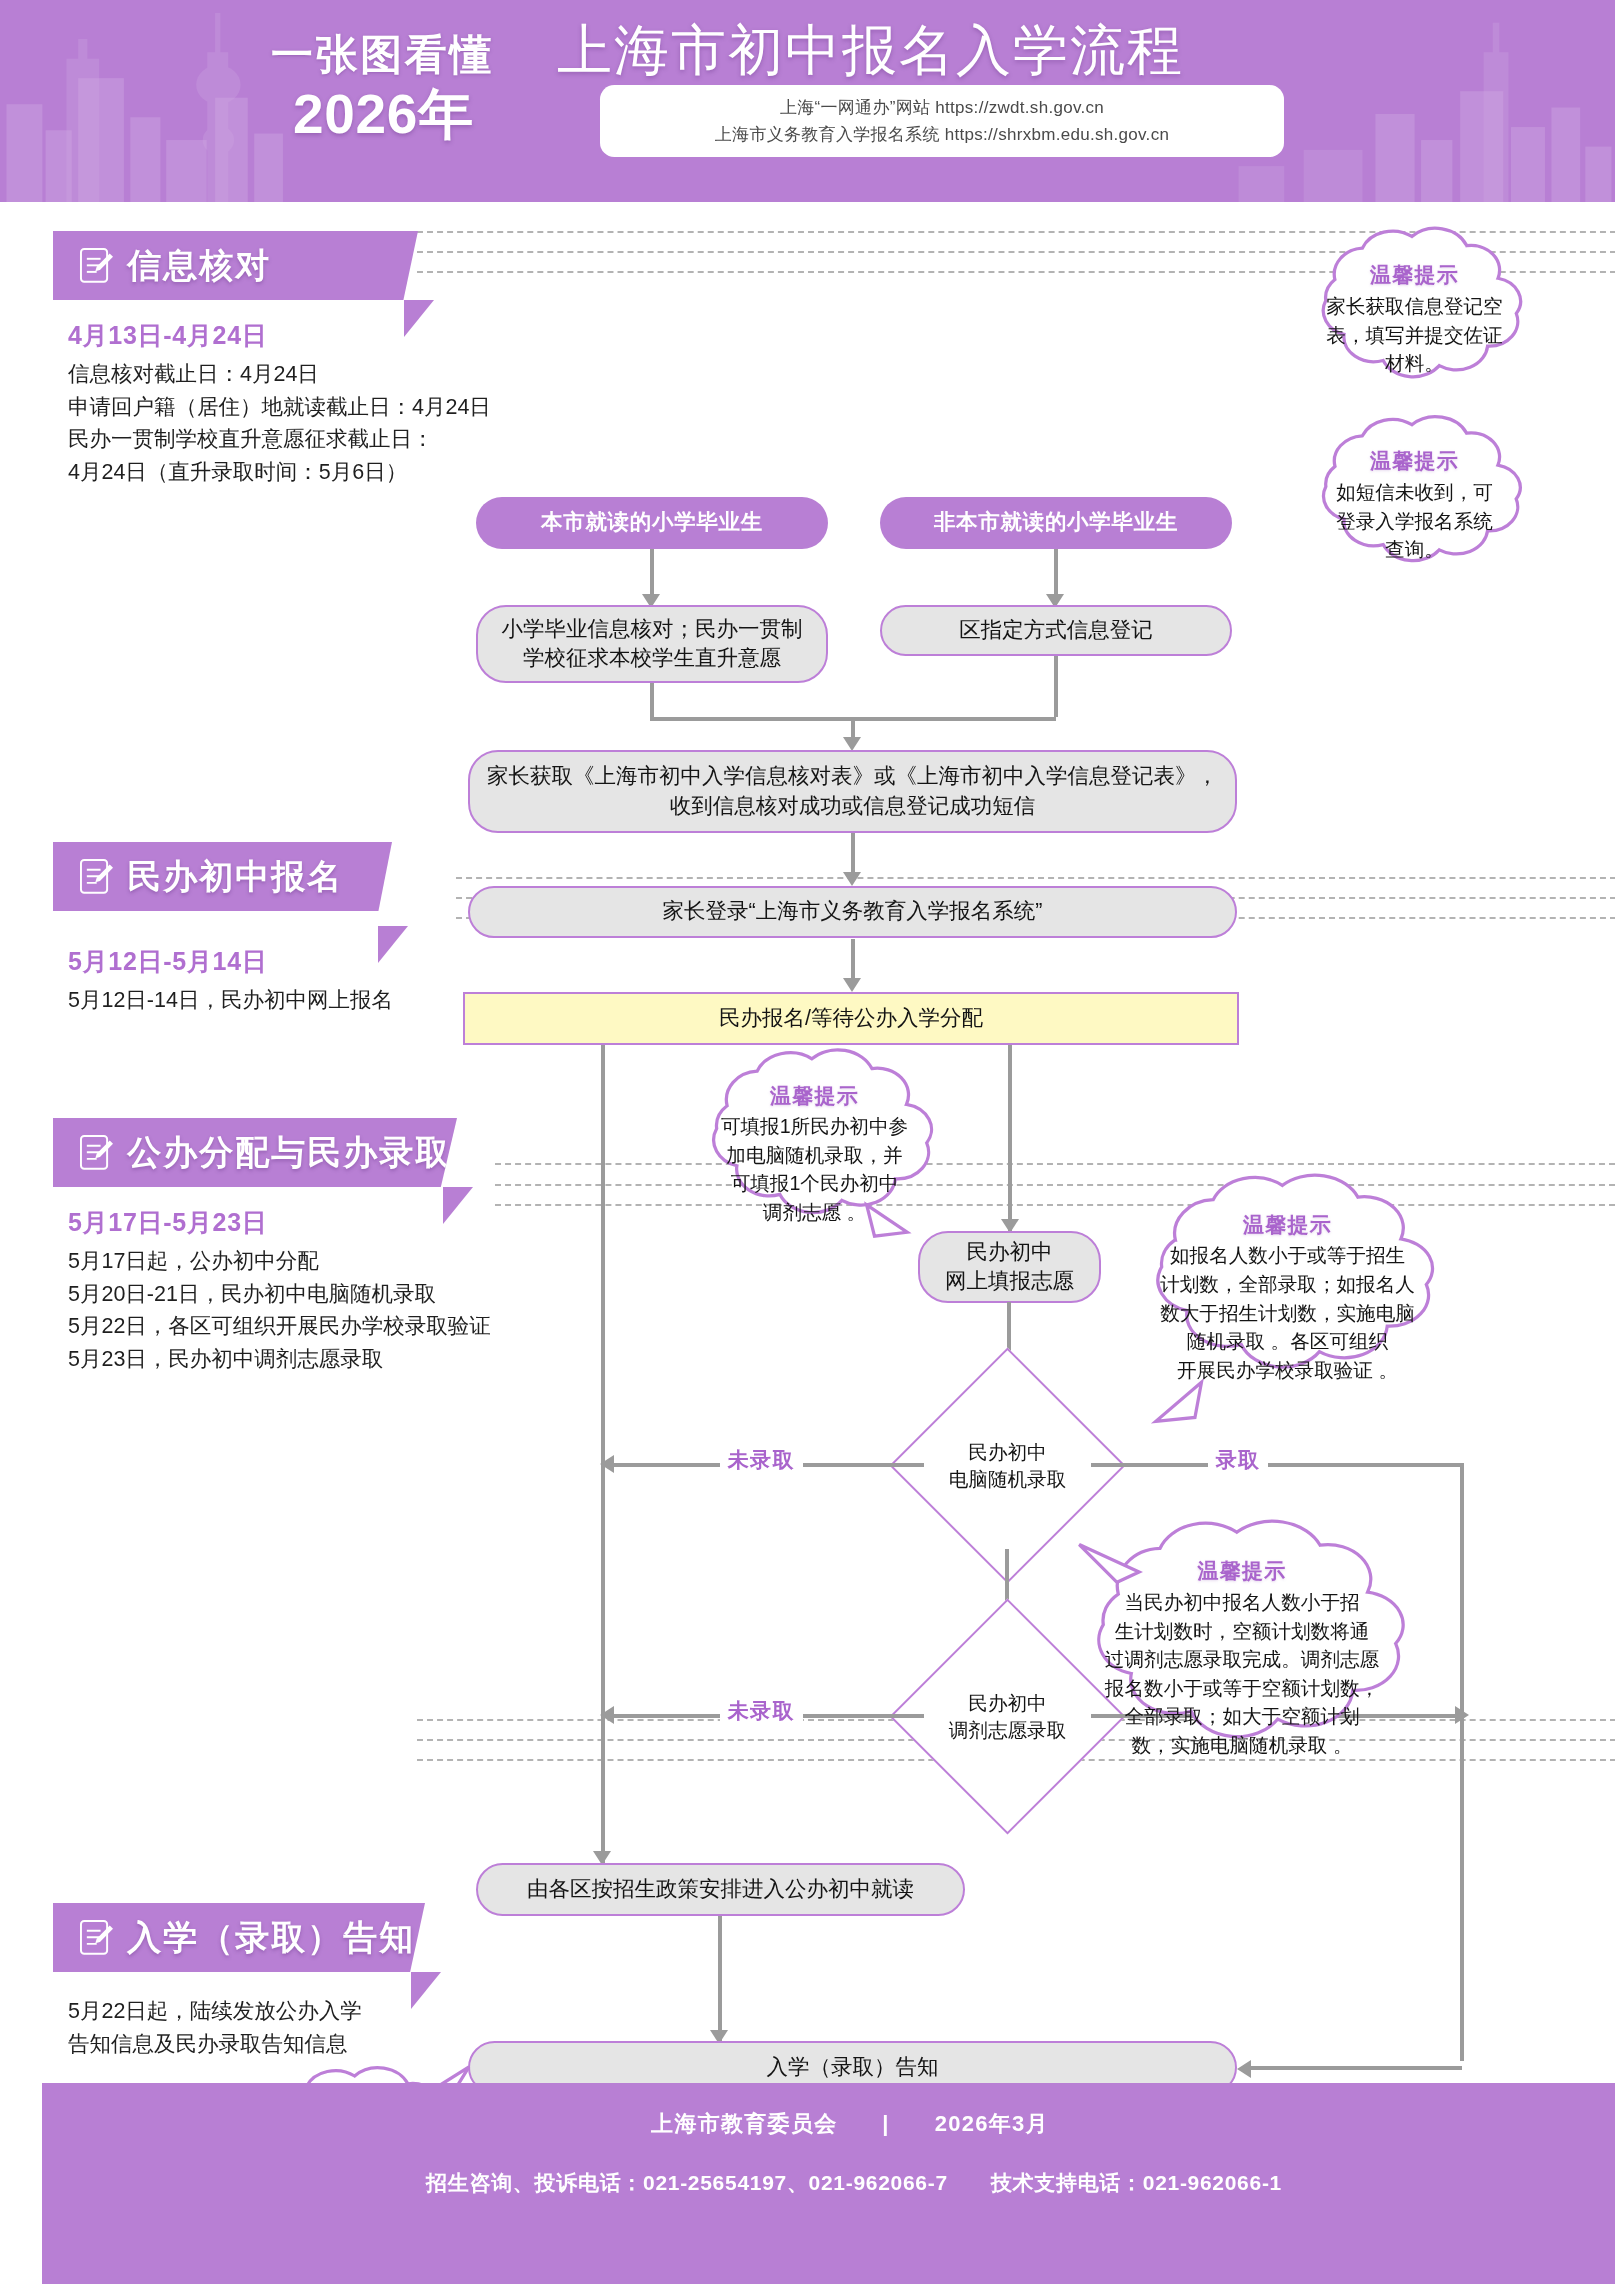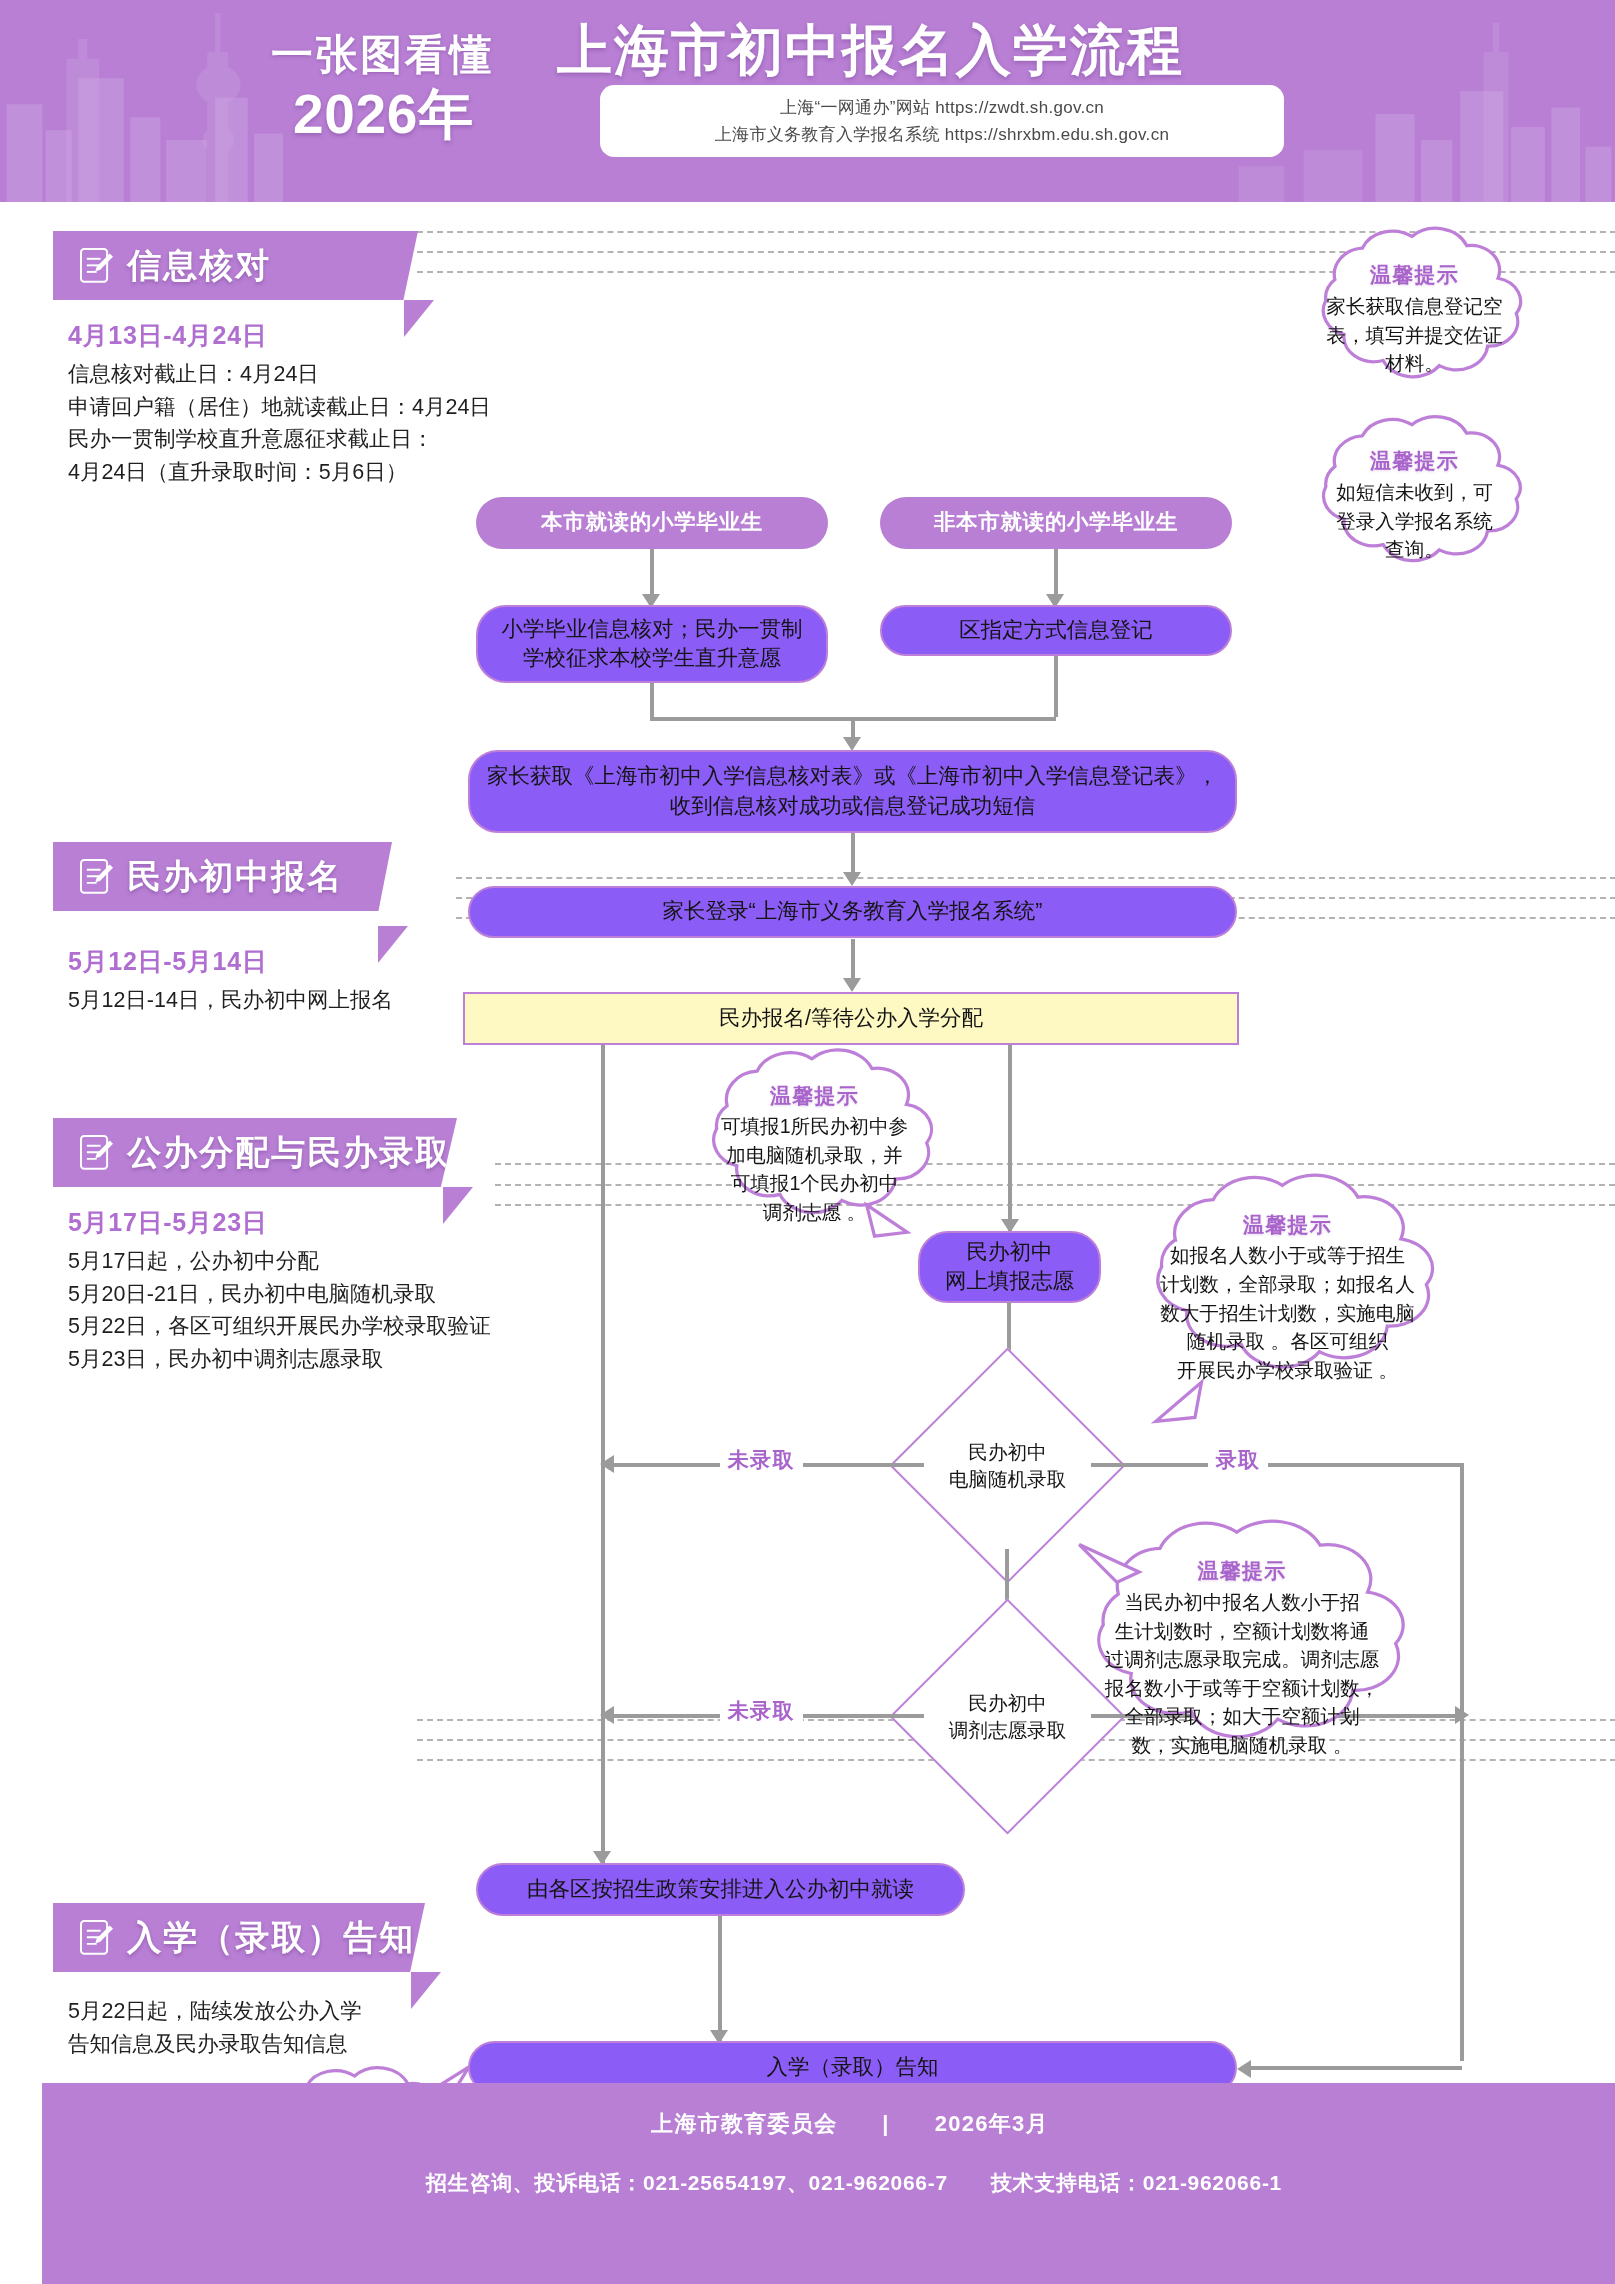--- a/index.html
+++ b/index.html
@@ -16,21 +16,21 @@
   }
   .skyline { position:absolute; bottom:0; left:0; width:100%; height:202px; opacity:.30; }
   .hdr-inner { position:absolute; left:0; top:0; width:100%; height:100%; }
   #hdr-pre {
     position:absolute; left:271px; top:27px;
     font-size:42px; font-weight:bold; color:#ffffff; letter-spacing:2.6px;
     text-shadow:0 1.3px 3.3px rgba(90,40,120,.35);
   }
   #hdr-title {
     position:absolute; left:557px; top:14.3px;
-    font-size:55px; font-weight:bold; color:#ffffff; letter-spacing:2px;
+    font-size:55px; font-weight:normal; color:#ffffff; letter-spacing:2px;
     text-shadow:0 2px 4.6px rgba(90,40,120,.35);
   }
   #hdr-year {
     position:absolute; left:293px; top:78px;
     font-size:55px; font-weight:bold; color:#ffffff; letter-spacing:0.7px;
     text-shadow:0 2px 4.6px rgba(90,40,120,.35);
   }
   #hdr-urlbox {
     position:absolute; left:600px; top:85px; width:684px; height:72px;
     background:#ffffff; border-radius:14.3px;
@@ -65,21 +65,21 @@
   
   .node {
     position:absolute; display:flex; align-items:center; justify-content:center;
     text-align:center; line-height:1.35;
   }
   .pill-solid {
     background:#b87fd4; border-radius:26px; color:#fff;
     font-size:21.5px; font-weight:bold; letter-spacing:0.7px;
   }
   .pill-out {
-    background:#8b5cf6; border:2px solid #bd7fd8; border-radius:30px;
+    background:#e5e5e5; border:2px solid #bd7fd8; border-radius:30px;
     font-size:21.5px; color:#141414;
   }
   .rect-out {
     background:#fef9c3; border:2px solid #bd7fd8; border-radius:0;
     font-size:21.5px; color:#141414;
   }
   .diamond-wrap { position:absolute; }
   .diamond-shape {
     position:absolute; left:0; top:0; width:100%; height:100%;
     background:#fff; border:2px solid #bd7fd8;

